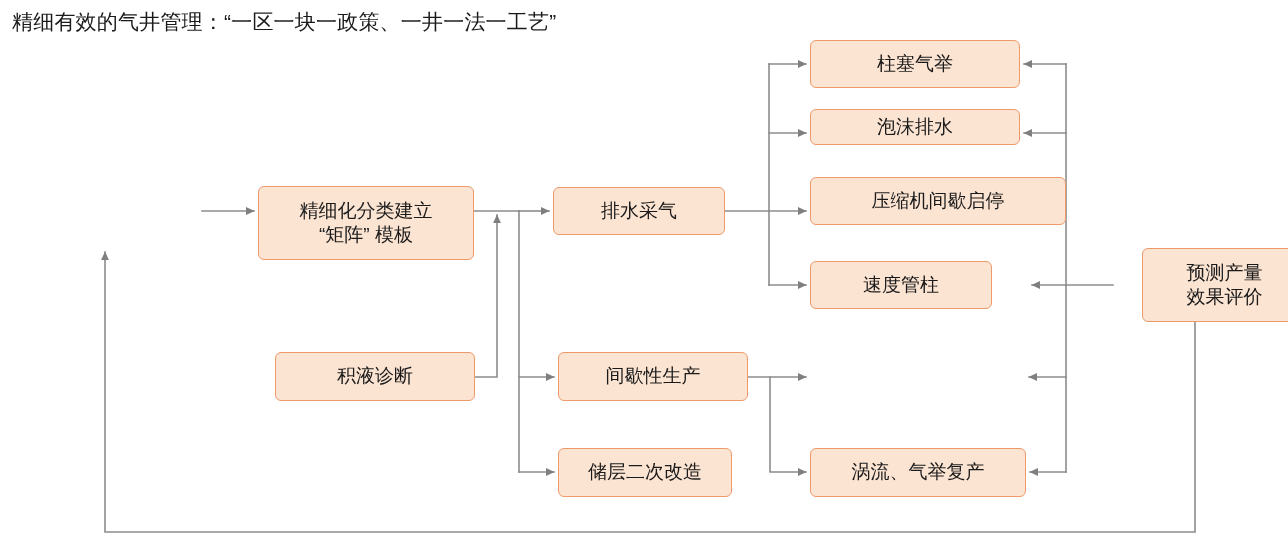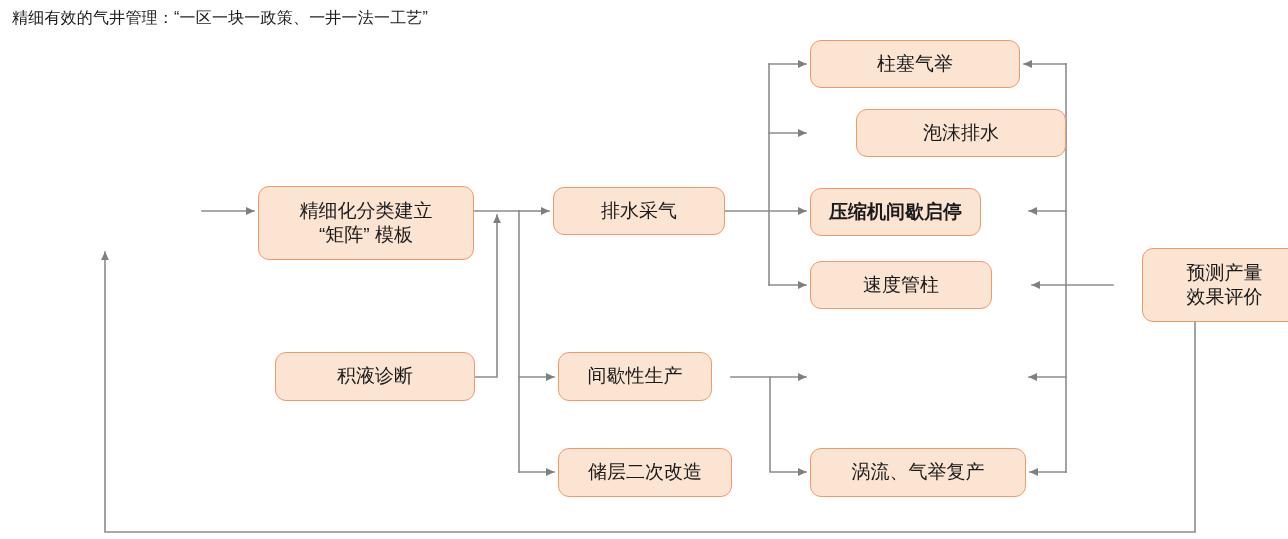--- a/index.html
+++ b/index.html
@@ -16,38 +16,38 @@
   }
   #chart-root {
     position: relative;
     width: 1288px;
     height: 539px;
   }
   .title {
     position: absolute;
     left: 12px;
     top: 8px;
-    font-size: 16px;
+    font-size: 21px;
     color: #1a1a1a;
     white-space: nowrap;
     letter-spacing: 0.2px;
   }
   svg.wires {
     position: absolute;
     left: 0;
     top: 0;
     width: 1288px;
     height: 539px;
   }
   .node {
     position: absolute;
     box-sizing: border-box;
     background: #fce4d3;
     border: 1.5px solid #ee9a6b;
-    border-radius: 11px;
+    border-radius: 6px;
     display: flex;
     align-items: center;
     justify-content: center;
     text-align: center;
     color: #1a1a1a;
     font-size: 19px;
     line-height: 1.28;
     white-space: pre-line;
   }
 </style>
@@ -101,29 +101,29 @@
   </svg>
 
 
   <div class="node" style="left:258px;top:186px;width:216px;height:74px;">精细化分类建立
 “矩阵” 模板</div>
 
   <div class="node" style="left:553px;top:187px;width:172px;height:48px;text-align:center;">排水采气</div>
 
   <div class="node" style="left:810px;top:40px;width:210px;height:48px;">柱塞气举</div>
 
-  <div class="node" style="left:810px;top:109px;width:210px;height:48px;margin-left:46px;">泡沫排水</div>
+  <div class="node" style="left:810px;top:109px;width:210px;height:36px;">泡沫排水</div>
 
-  <div class="node" style="left:810px;top:188px;width:171px;height:48px;font-weight:bold;">压缩机间歇启停</div>
+  <div class="node" style="left:810px;top:177px;width:256px;height:48px;">压缩机间歇启停</div>
 
   <div class="node" style="left:810px;top:261px;width:182px;height:48px;">速度管柱</div>
 
   <div class="node" style="left:275px;top:352px;width:200px;height:49px;text-align:center;">积液诊断</div>
 
-  <div class="node" style="left:558px;top:352px;width:154px;height:49px;">间歇性生产</div>
+  <div class="node" style="left:558px;top:352px;width:190px;height:49px;">间歇性生产</div>
 
 
   <div class="node" style="left:558px;top:448px;width:174px;height:49px;">储层二次改造</div>
 
   <div class="node" style="left:810px;top:448px;width:216px;height:49px;">涡流、气举复产</div>
 
   <div class="node" style="left:1113px;top:248px;width:165px;height:74px;margin-left:29px;">预测产量
 效果评价</div>
 
 </div>

